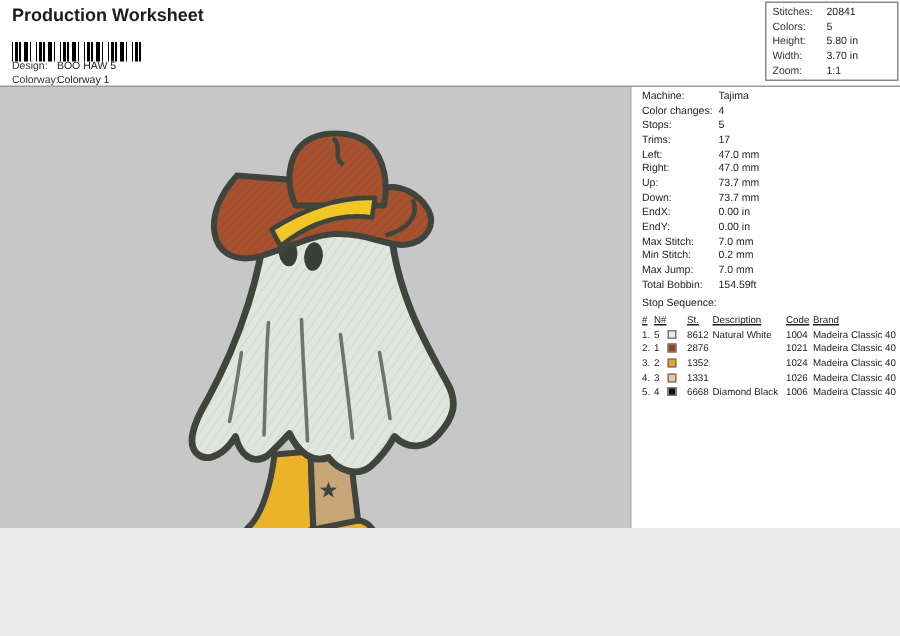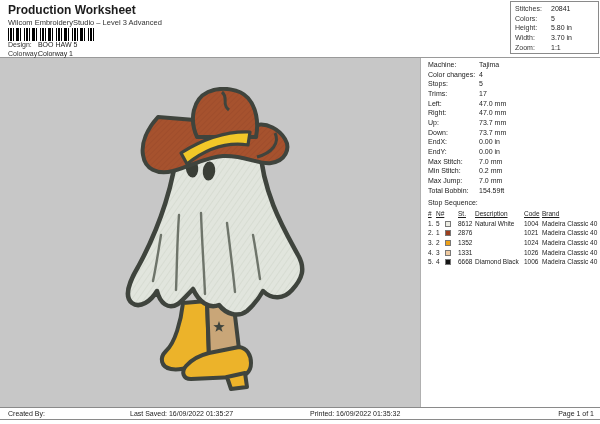--- a/index.html
+++ b/index.html
@@ -1,16 +1,16 @@
 <!DOCTYPE html>
 <html><head>
 <meta charset="utf-8">
 <style>
   html,body{margin:0;padding:0;background:#e9e9e9;}
-  .page{position:relative;width:600px;height:424px;background:#fff;overflow:hidden;
+  .page{position:relative;width:600px;height:352px;background:#fff;overflow:hidden;
         font-family:"Liberation Sans", sans-serif;color:#1c1c1c;}
   
   .hdr{position:absolute;left:0;top:0;width:600px;height:58px;background:#fff;
        border-bottom:1px solid #9a9a9a;box-sizing:border-box;}
   .title{position:absolute;left:8px;top:3px;font-size:12px;font-weight:bold;}
   .subtitle{position:absolute;left:8px;top:18px;font-size:7.5px;color:#333;}
   .barcode{position:absolute;left:8px;top:28px;width:87px;height:13px;
     background:repeating-linear-gradient(90deg,#000 0 1px,#fff 1px 2px,#000 2px 4px,
       #fff 4px 5px,#000 5px 6px,#fff 6px 8px,#000 8px 11px,#fff 11px 12px,#000 12px 13px,#fff 13px 16px);}
   .kvrow{position:absolute;left:8px;font-size:7px;}
@@ -39,21 +39,20 @@
   .ftr span{position:absolute;top:2px;white-space:nowrap;}
   .f-created{left:8px;} .f-saved{left:130px;} .f-printed{left:310px;} .f-page{right:6px;}
 </style>
 </head>
 <body>
 
 <div class="page">
 
   <div class="hdr">
     <div class="title">Production Worksheet</div>
-    <div class="subtitle">Wilcom EmbroideryStudio – Level 3 Advanced</div>
     <div class="barcode"></div>
     <div class="kvrow" style="top:41px;">
       <span class="k">Design:</span>
       <span class="v">BOO HAW 5</span>
     </div>
     <div class="kvrow" style="top:50px;">
       <span class="k">Colorway:</span>
       <span class="v">Colorway 1</span>
     </div>
     <div class="statsbox">

